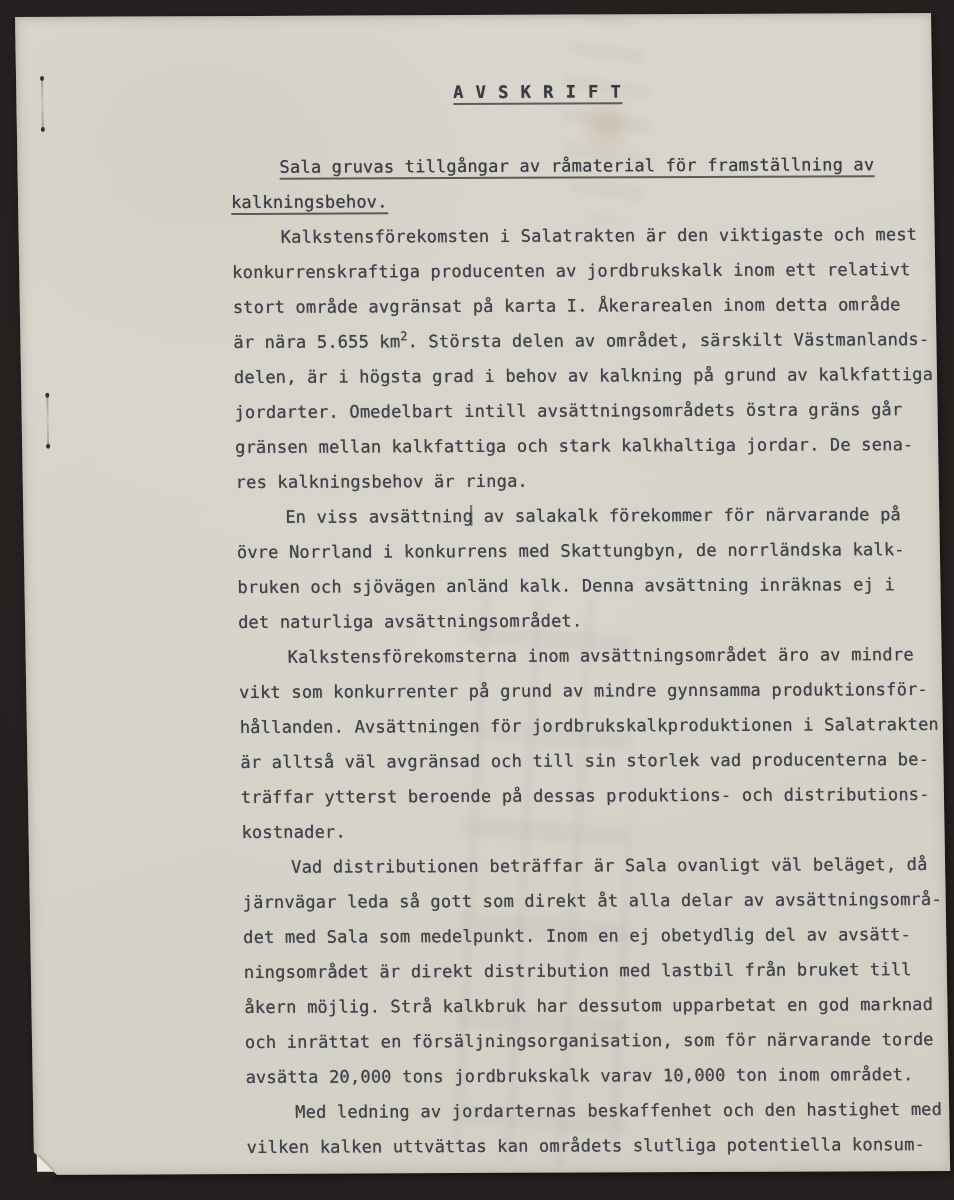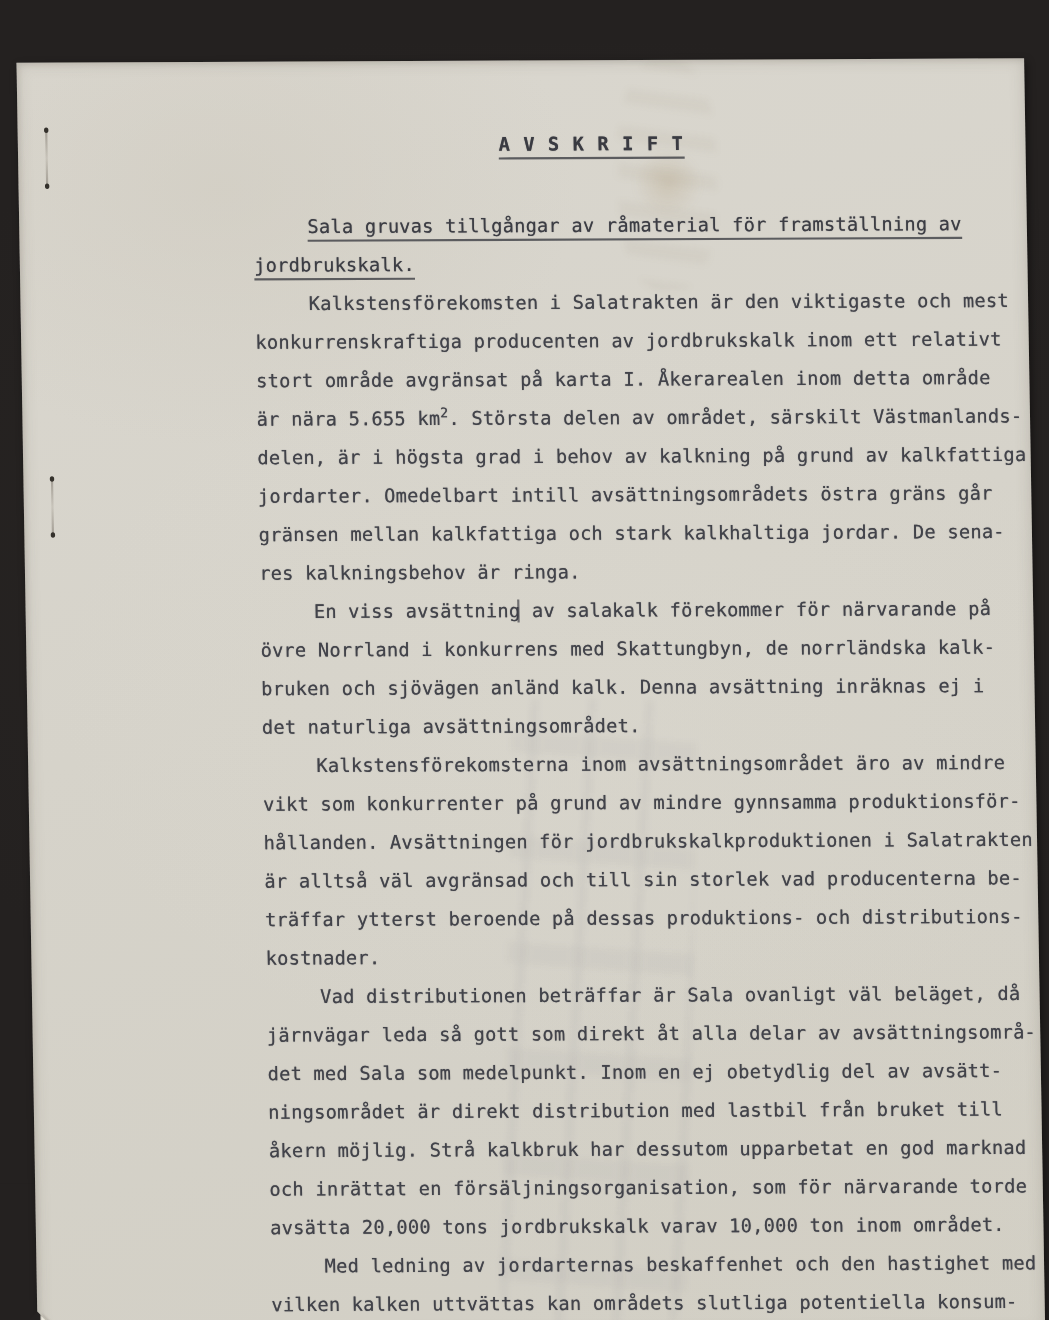--- a/index.html
+++ b/index.html
@@ -8,21 +8,20 @@
     background: #242120;
     overflow: hidden;
     font-family: "DejaVu Sans Mono", "Liberation Mono", monospace;
   }
   .scan-stage {
     position: relative;
     width: 954px; height: 1036px;
     background:
       radial-gradient(ellipse 900px 700px at 50% 45%, rgba(62,56,50,0.18), transparent 70%),
       #242120;
-    margin-top: 40px;
   }
   
   .paper {
     position: absolute;
     left: 15px; top: 17px;
     width: 916px; height: 1158px;
     transform-origin: top left;
     transform: rotate(-0.25deg) skewX(0.7deg);
     background:
       radial-gradient(ellipse 500px 360px at 20% 10%, rgba(205,200,188,0.45), transparent 65%),
@@ -146,21 +145,21 @@
     <div class="ghost ghost-top"></div>
     <div class="ghost ghost-smudge"></div>
     <div class="ghost ghost-column"></div>
 
     <div class="content">
 
       <div class="title-line"><span class="underlined">A V S K R I F T</span></div>
       <div class="gap"></div>
 
       <div class="line indent"><span class="underlined heading-text">Sala gruvas tillgångar av råmaterial för framställning av</span></div>
-      <div class="line"><span class="underlined heading-text">jordbrukskalk.</span></div>
+      <div class="line"><span class="underlined heading-text">kalkningsbehov.</span></div>
 
       <div class="line indent">Kalkstensförekomsten i Salatrakten är den viktigaste och mest</div>
       <div class="line">konkurrenskraftiga producenten av jordbrukskalk inom ett relativt</div>
       <div class="line">stort område avgränsat på karta I. Åkerarealen inom detta område</div>
       <div class="line"><span>är nära 5.655 km</span><span class="sup">2</span><span>. Största delen av området, särskilt Västmanlands-</span></div>
       <div class="line">delen, är i högsta grad i behov av kalkning på grund av kalkfattiga</div>
       <div class="line">jordarter. Omedelbart intill avsättningsområdets östra gräns går</div>
       <div class="line">gränsen mellan kalkfattiga och stark kalkhaltiga jordar. De sena-</div>
       <div class="line">res kalkningsbehov är ringa.</div>
 

